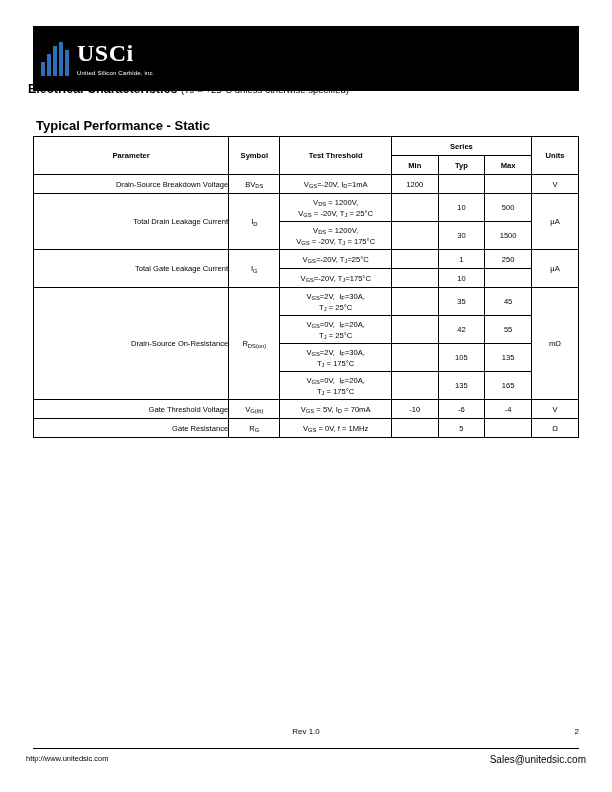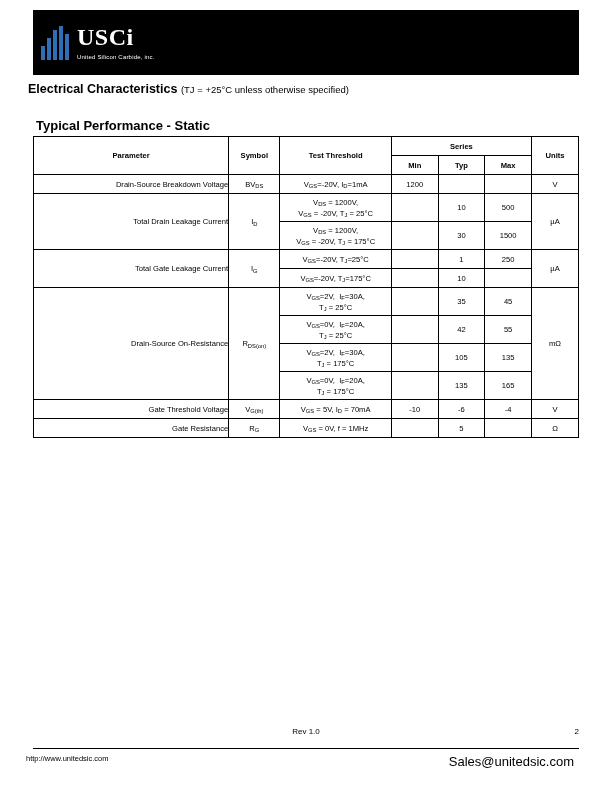--- a/index.html
+++ b/index.html
@@ -13,21 +13,21 @@
     font-family: "Liberation Sans", sans-serif;
     color: #000000;
     position: relative;
     overflow: hidden;
   }
 
   
   .header {
     position: absolute;
     left: 33px;
-    top: 10px;
+    top: 26px;
     width: 546px;
     height: 65px;
     background: #000000;
     display: flex;
     align-items: stretch;
   }
   .logo-block {
     width: 190px;
     display: flex;
     align-items: center;
@@ -181,23 +181,23 @@
     background: #000000;
   }
   .foot-left {
     position: absolute;
     left: 26px;
     top: 754px;
     font-size: 7.5px;
   }
   .foot-right {
     position: absolute;
-    right: 38px;
+    right: 26px;
     top: 754px;
-    font-size: 13px;
+    font-size: 10px;
   }
 </style>
 </head>
 <body>
 
 <div class="header">
   <div class="logo-block">
     <div class="logo-bars">
       <span></span>
         <span></span>

